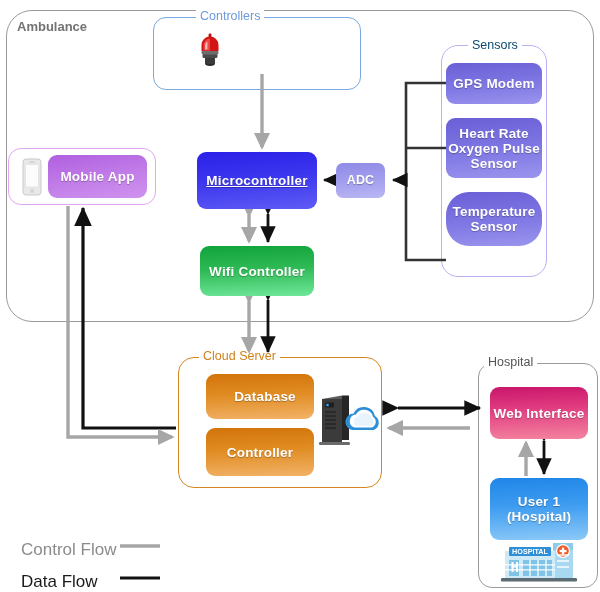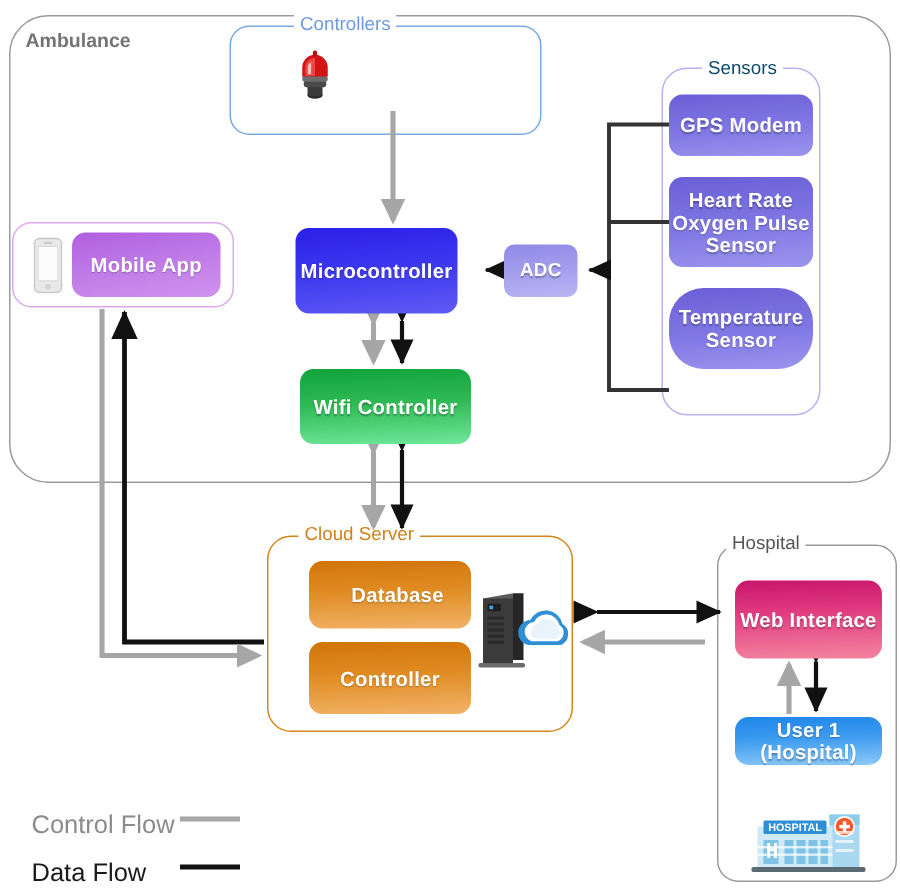--- a/index.html
+++ b/index.html
@@ -22,39 +22,39 @@
   .mobile-box{left:8px;top:148px;width:148px;height:57px;border:1.2px solid #e0a8f0;border-radius:13px;background:#fff;}
   .cloud-box{left:178px;top:357px;width:204px;height:131px;border:1.3px solid #d6861f;border-radius:16px;background:#fff;}
   .cloud-lab{left:199px;top:350px;color:#d1801b;}
   .hosp-box{left:478px;top:363px;width:120px;height:225px;border:1.2px solid #9b9b9b;border-radius:14px;background:#fff;}
   .hosp-lab{left:484px;top:356px;color:#555;}
 
   .n-buzzer{left:231px;top:30px;width:83px;height:44px;
     background:linear-gradient(180deg,#1a7fd4 0%,#2f93e3 48%,#4aa4ee 100%);}
   .n-mobile{left:48px;top:155px;width:99px;height:43px;
     background:linear-gradient(170deg,#b05fe0 0%,#c27ee8 55%,#cf93ef 100%);}
-  .n-mcu{left:197px;top:152px;width:108px;height:57px;
-    background:linear-gradient(175deg,#2b20e8 0%,#3b36ee 45%,#5e5bf5 100%);}
+  .n-mcu{left:197px;top:152px;width:120px;height:57px;
+    background:linear-gradient(175deg,#2b20e8 0%,#3b36ee 45%,#5e5bf5 100%);text-decoration:underline;}
   .n-adc{left:336px;top:163px;width:49px;height:35px;font-size:12.5px;
     background:linear-gradient(175deg,#8f8ae6 0%,#a5a1ee 55%,#b9b6f4 100%);border-radius:7px;}
   .n-wifi{left:200px;top:246px;width:114px;height:50px;
     background:linear-gradient(178deg,#11a33c 0%,#2eb954 45%,#6fe79a 100%);}
   .n-gps{left:446px;top:63px;width:96px;height:41px;
     background:linear-gradient(175deg,#6a5fd6 0%,#8078e4 55%,#9b95ee 100%);}
   .n-hr{left:446px;top:118px;width:96px;height:60px;
     background:linear-gradient(175deg,#6a5fd6 0%,#8078e4 55%,#9b95ee 100%);}
   .n-temp{left:446px;top:192px;width:96px;height:54px;
     background:linear-gradient(175deg,#6a5fd6 0%,#8078e4 55%,#9b95ee 100%);border-radius:23px;}
   .n-db{left:206px;top:374px;width:108px;height:45px;
     background:linear-gradient(178deg,#d2740a 0%,#e08c22 45%,#f2b267 100%);padding-left:10px;}
   .n-ctrl{left:206px;top:428px;width:108px;height:48px;
     background:linear-gradient(178deg,#d2740a 0%,#e08c22 45%,#f2b267 100%);}
   .n-web{left:490px;top:387px;width:98px;height:52px;
     background:linear-gradient(178deg,#c9166b 0%,#e03b80 40%,#f4849f 100%);}
-  .n-user{left:490px;top:478px;width:98px;height:32px;
+  .n-user{left:490px;top:478px;width:98px;height:62px;
     background:linear-gradient(178deg,#1f86e8 0%,#3e9cf0 45%,#8cc9f8 100%);}
 
   .icon{position:absolute;}
   .legend-lab{position:absolute;font-size:17px;font-weight:normal;}
   .lg-ctrl{left:21px;top:540px;color:#8b8b8b;}
   .lg-data{left:21px;top:572px;color:#1a1a1a;}
 </style>
 </head>
 <body>
 

